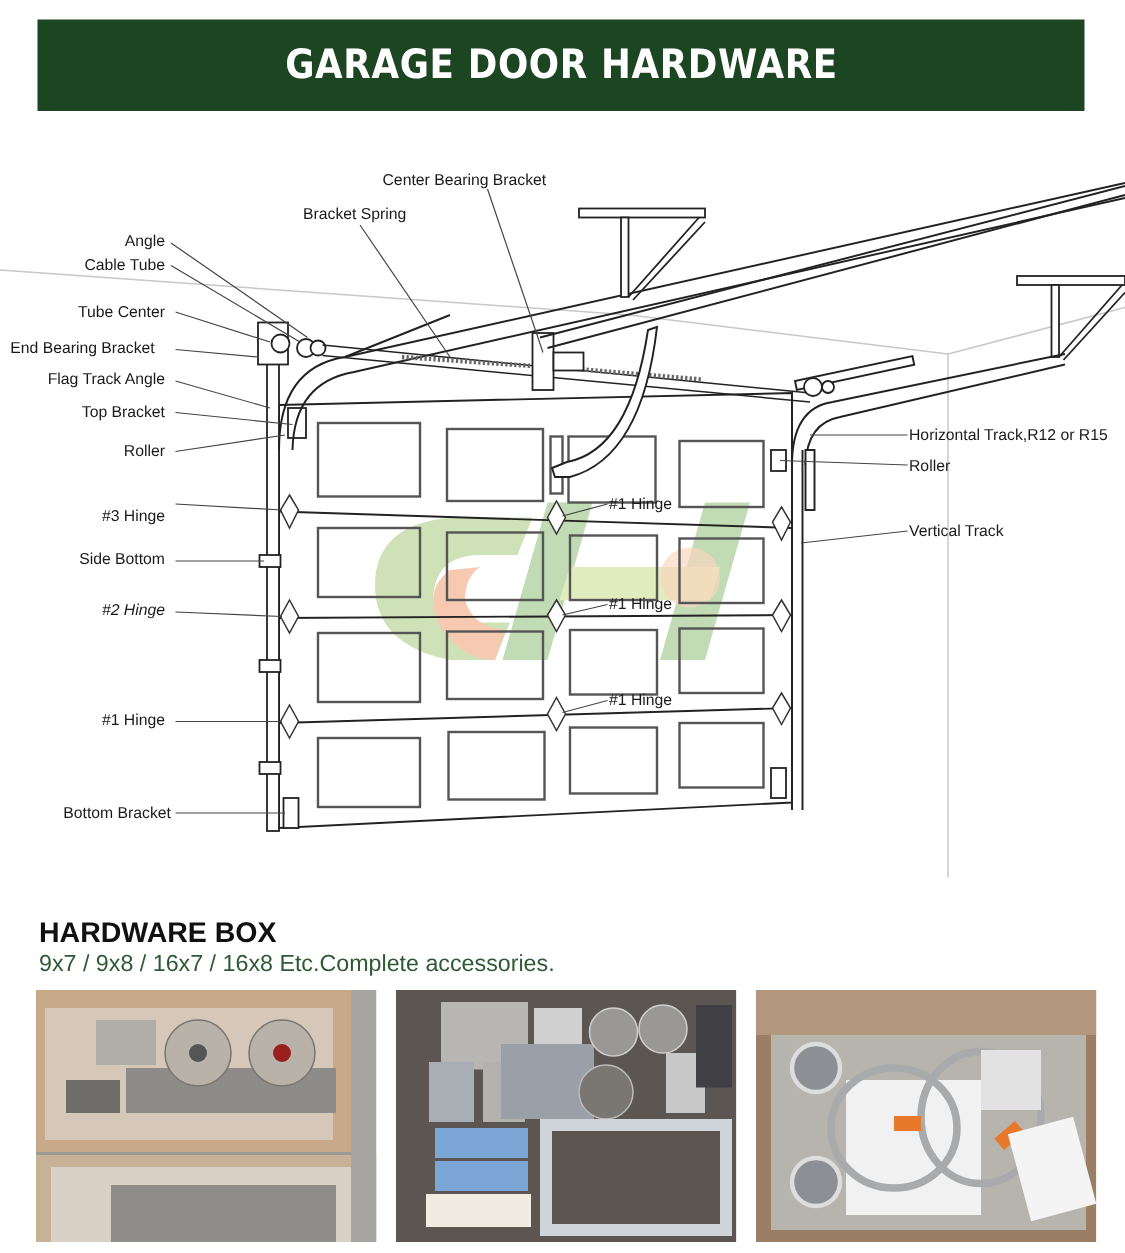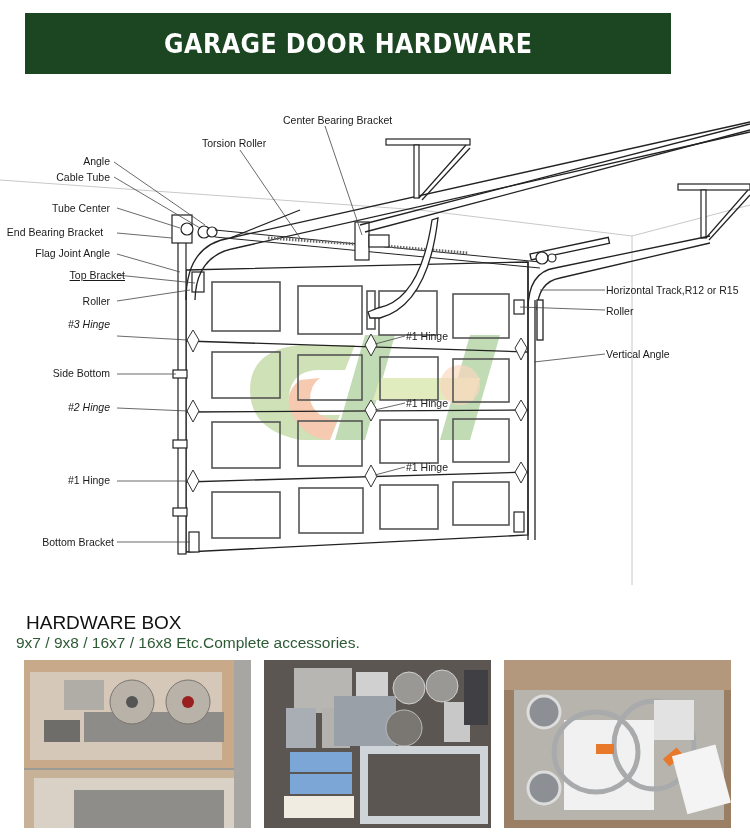--- a/index.html
+++ b/index.html
@@ -1,24 +1,24 @@
 <!DOCTYPE html>
 <html><head>
   <meta charset="utf-8">
   <style>
     html, body { margin: 0; padding: 0; background: #ffffff; }
     body { width: 750px; height: 835px; position: relative; overflow: hidden; font-family: "Liberation Sans", sans-serif; }
-    .banner { position: absolute; left: 25px; top: 13px; width: 646px; height: 61px; background: #1c4522; display: flex; align-items: center; justify-content: center; }
+    .banner { position: absolute; left: 25px; top: 13px; width: 698px; height: 61px; background: #1c4522; display: flex; align-items: center; justify-content: center; }
     .banner-title { color: #ffffff; font-family: "DejaVu Sans", sans-serif; font-weight: bold; font-size: 27px; letter-spacing: 0.5px; transform: scaleX(0.88); }
     .diagram { position: absolute; left: 0; top: 90px; width: 750px; height: 500px; }
     .diagram svg { position: absolute; left: 0; top: 0; }
     .lbl { position: absolute; font-size: 10.5px; color: #1a1a1a; white-space: nowrap; line-height: 12px; }
     .lbl.r { text-align: right; }
-    .section-title { position: absolute; left: 26px; top: 612px; font-size: 19px; font-weight: normal; color: #111; }
-    .section-sub { position: absolute; left: 16px; top: 634px; font-size: 15.5px; color: #2d5a34; }
+    .section-title { position: absolute; left: 26px; top: 612px; font-size: 19px; font-weight: bold; color: #111; }
+    .section-sub { position: absolute; left: 26px; top: 634px; font-size: 15.5px; color: #2d5a34; }
     .photo { position: absolute; top: 660px; height: 168px; overflow: hidden; }
     .photo svg { display: block; }
   </style>
 </head>
 <body>
 
 <div class="banner">
   <span class="banner-title">GARAGE DOOR HARDWARE</span>
 </div>
 
@@ -173,39 +173,39 @@
       <line x1="540" y1="290" x2="605" y2="290"></line>
       <line x1="520" y1="307" x2="605" y2="310"></line>
       <line x1="534" y1="362" x2="605" y2="354"></line>
     </g>
   </svg>
 
   <span class="lbl r" style="left:30px; width:80px; top:65px;">Angle</span>
   <span class="lbl r" style="left:20px; width:90px; top:81px;">Cable Tube</span>
   <span class="lbl r" style="left:20px; width:90px; top:112px;">Tube Center</span>
   <span class="lbl r" style="left:0px; width:110px; top:136px;text-align:center;">End Bearing Bracket</span>
-  <span class="lbl r" style="left:0px; width:110px; top:157px;">Flag Joint Angle</span>
-  <span class="lbl r" style="left:15px; width:110px; top:179px;text-decoration:underline;">Top Bracket</span>
+  <span class="lbl r" style="left:0px; width:110px; top:157px;">Flag Track Angle</span>
+  <span class="lbl r" style="left:0px; width:110px; top:179px;">Top Bracket</span>
   <span class="lbl r" style="left:0px; width:110px; top:205px;">Roller</span>
-  <span class="lbl r" style="left:0px; width:110px; top:228px;font-style:italic;">#3 Hinge</span>
+  <span class="lbl r" style="left:0px; width:110px; top:248px;">#3 Hinge</span>
   <span class="lbl r" style="left:0px; width:110px; top:277px;">Side Bottom</span>
   <span class="lbl r" style="left:0px; width:110px; top:311px;font-style:italic;">#2 Hinge</span>
   <span class="lbl r" style="left:0px; width:110px; top:384px;">#1 Hinge</span>
   <span class="lbl r" style="left:4px; width:110px; top:446px;">Bottom Bracket</span>
 
-  <span class="lbl" style="left:255px; top:24px;margin-left:28px;">Center Bearing Bracket</span>
-  <span class="lbl" style="left:202px; top:47px;">Torsion Roller</span>
+  <span class="lbl" style="left:255px; top:24px;">Center Bearing Bracket</span>
+  <span class="lbl" style="left:202px; top:47px;">Bracket Spring</span>
 
   <span class="lbl" style="left:406px; top:240px;">#1 Hinge</span>
   <span class="lbl" style="left:406px; top:307px;">#1 Hinge</span>
   <span class="lbl" style="left:406px; top:371px;">#1 Hinge</span>
 
   <span class="lbl" style="left:606px; top:194px;text-align:right;">Horizontal Track,R12 or R15</span>
   <span class="lbl" style="left:606px; top:215px;">Roller</span>
-  <span class="lbl" style="left:606px; top:258px;">Vertical Angle</span>
+  <span class="lbl" style="left:606px; top:258px;">Vertical Track</span>
 </div>
 
 <div class="section-title">HARDWARE BOX</div>
 <div class="section-sub">9x7 / 9x8 / 16x7 / 16x8 Etc.Complete accessories.</div>
 
 <div class="photo" style="left:24px; width:227px;">
   <svg width="227" height="168" viewBox="0 0 227 168">
     <rect width="227" height="168" fill="#9c9a95"></rect>
     <rect x="0" y="0" width="210" height="108" fill="#c8a98a"></rect>
     <rect x="6" y="12" width="192" height="88" fill="#d8cfc4" opacity="0.8"></rect>

